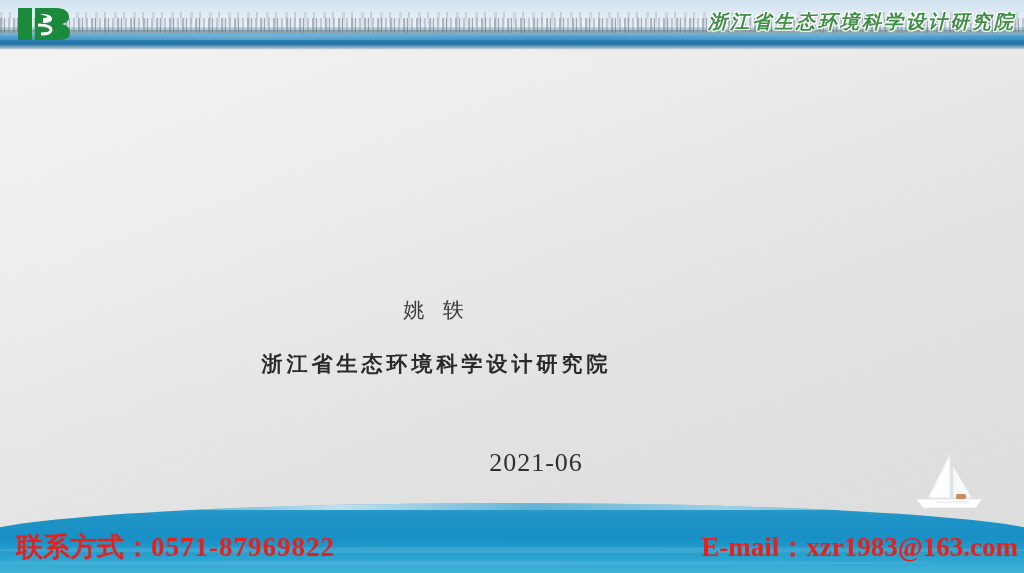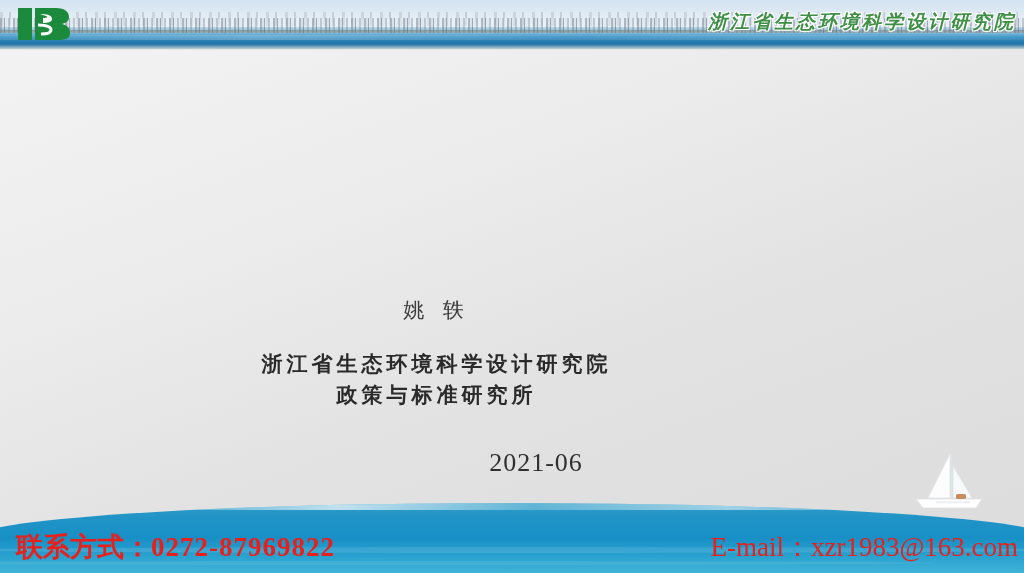--- a/index.html
+++ b/index.html
@@ -270,21 +270,21 @@
   #footer-contact .num {
     font-family: "Liberation Serif", "DejaVu Serif", serif;
     letter-spacing: 1px;
   }
   #footer-email {
     position: absolute;
     right: 6px;
     bottom: 8px;
     font-family: "Liberation Serif", "DejaVu Serif", serif;
     font-size: 27px;
-    font-weight: normal;
+    font-weight: bold;
     color: #e8201b;
     white-space: nowrap;
   }
 </style>
 </head>
 <body>
 
 <div id="slide">
 
   <div id="header-banner">
@@ -306,21 +306,20 @@
     </div>
 
     <div id="banner-institution">浙江省生态环境科学设计研究院</div>
   </div>
   <div class="banner-fade"></div>
 
 
   <div id="author-block">
     <div id="author-name">姚 轶</div>
     <div class="affil-line">浙江省生态环境科学设计研究院</div>
-    <div class="affil-line">政策与标准研究所</div>
   </div>
 
   <div id="date-line">2021-06</div>
 
   <div id="footer-band">
     <div class="foam"></div>
     <div class="wave w1"></div>
     <div class="wave w2"></div>
 
   </div>
@@ -329,17 +328,17 @@
     <svg width="86" height="66" viewBox="0 0 86 66" xmlns="http://www.w3.org/2000/svg">
       <path d="M44 2 L44 46 L22 46 Z" fill="#fdfdfd" stroke="#e2e6e8" stroke-width="0.8"></path>
       <path d="M47 14 L47 46 L66 46 Z" fill="#f7f9fa" stroke="#e2e6e8" stroke-width="0.8"></path>
       <rect x="44.2" y="2" width="1.6" height="46" fill="#dfe4e7"></rect>
       <path d="M10 47 L76 47 L70 56 L17 56 Z" fill="#ffffff" stroke="#dde2e5" stroke-width="0.8"></path>
       <rect x="50" y="42" width="10" height="5" rx="1.5" fill="#c98b5e"></rect>
       <rect x="30" y="49" width="34" height="2.4" fill="#eef2f4"></rect>
     </svg>
   </div>
 
-  <div id="footer-contact"><span>联系方式：</span><span class="num">0272-87969822</span></div>
+  <div id="footer-contact"><span>联系方式：</span><span class="num">0571-87969822</span></div>
 
   <div id="footer-email"><span>E-mail：</span><span>xzr1983@163.com</span></div>
 
 </div>
 
 </body></html>

